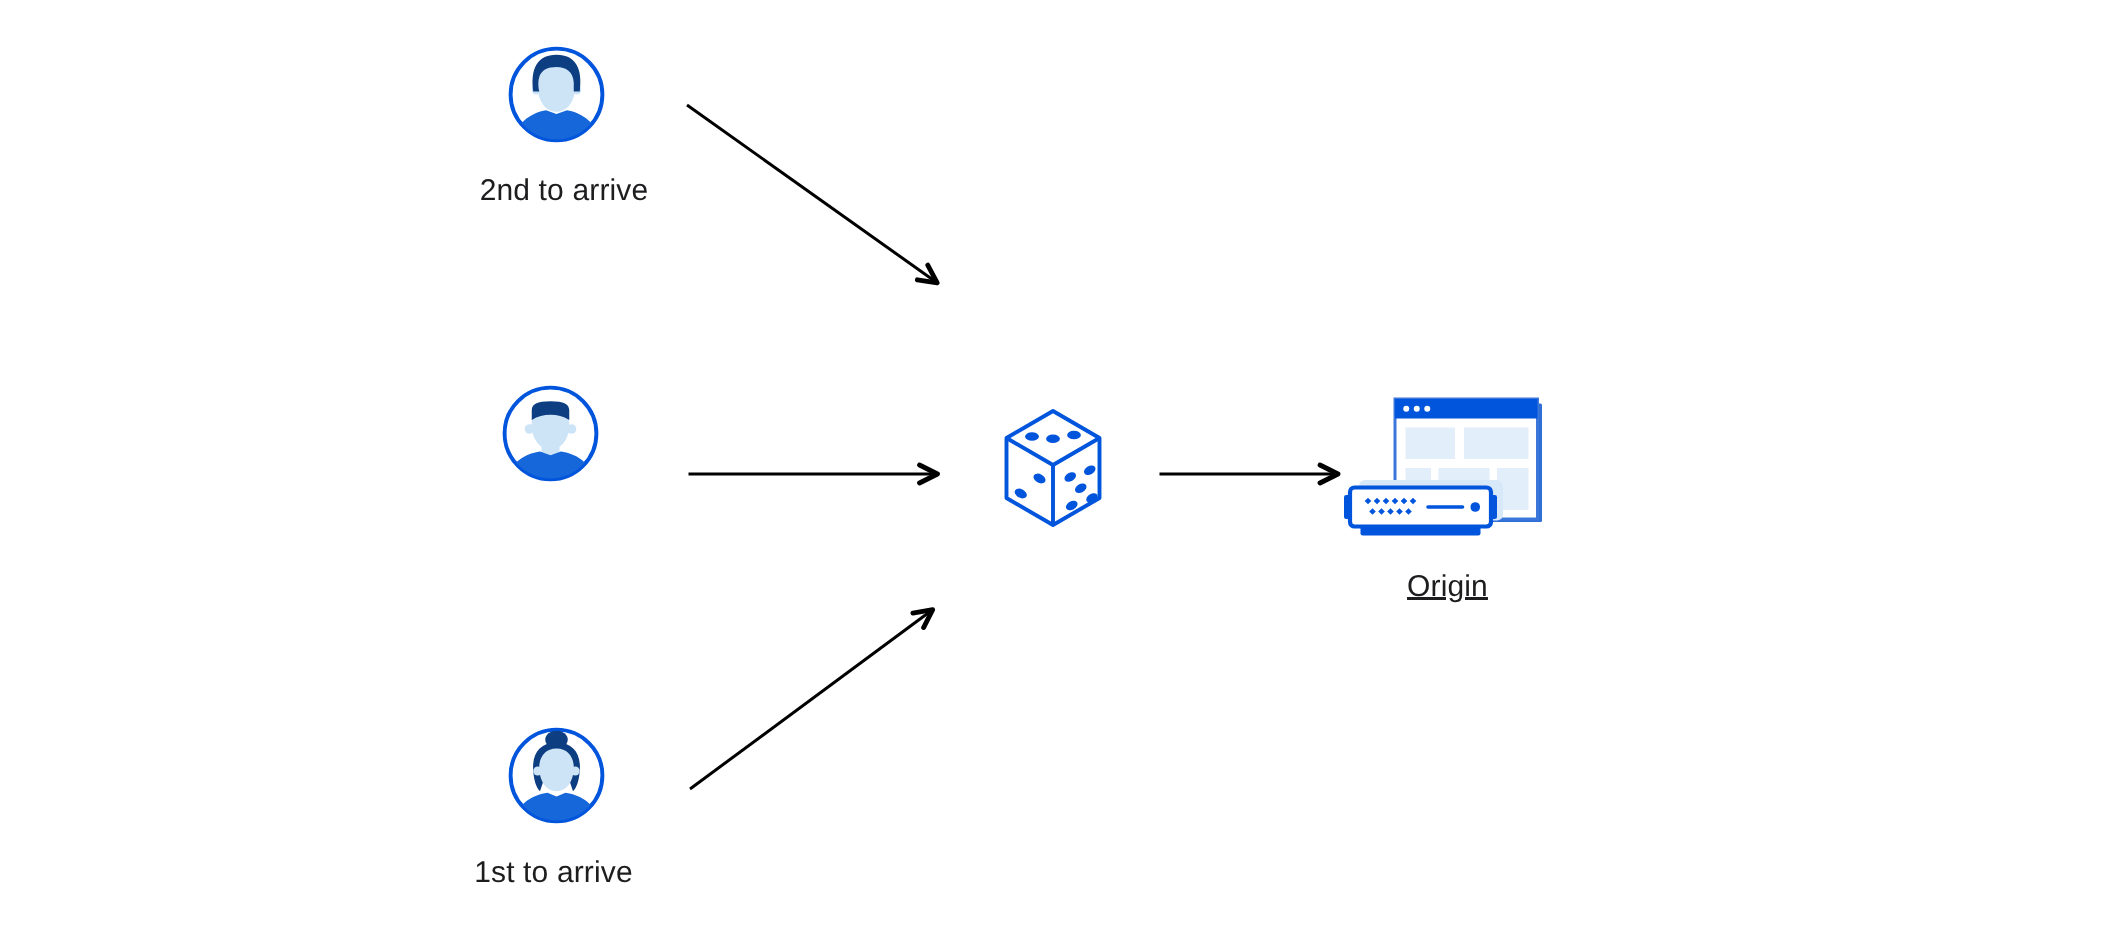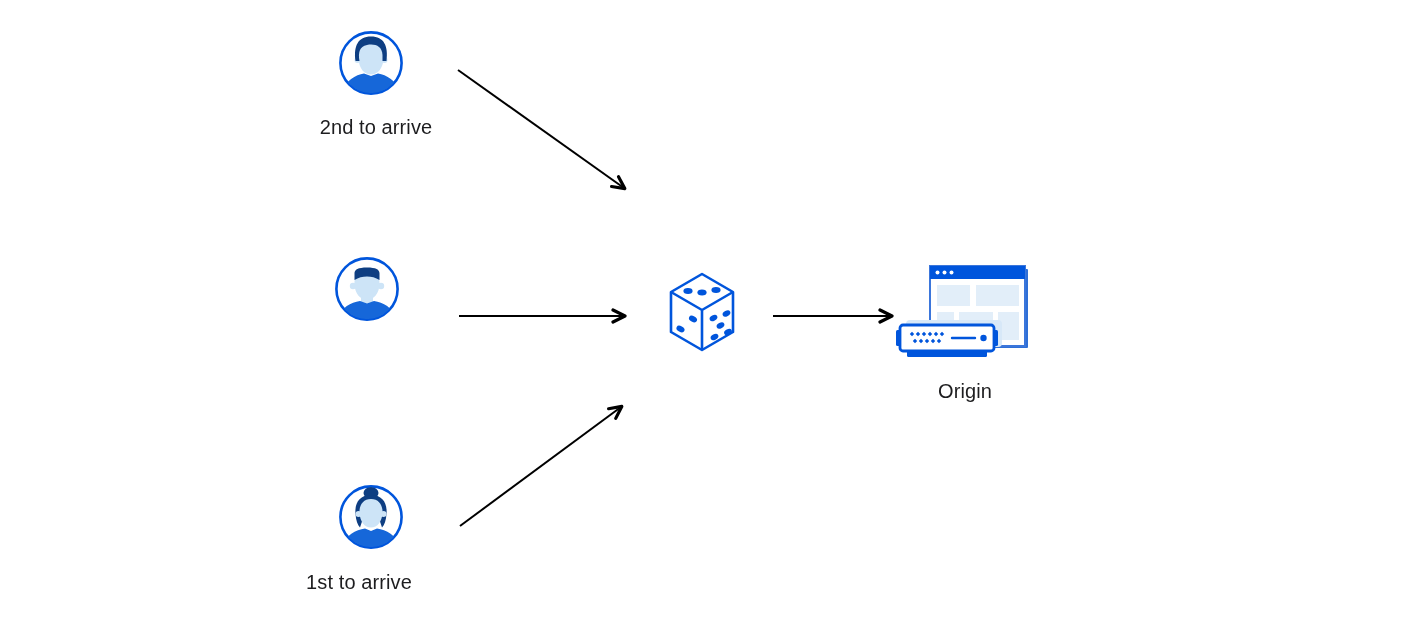--- a/index.html
+++ b/index.html
@@ -111,21 +111,21 @@
     <circle class="f-white s-primary" cx="33" cy="33" r="30.6" stroke-width="2.6"></circle>
     <g clip-path="url(#c3)">
       <path class="f-shirt" d="M3,66 C6,52 17,46 27,44.5 L33,47 L39,44.5 C49,46 60,52 63,66 Z"></path>
       <ellipse class="f-navy" cx="33" cy="9" rx="7.5" ry="6"></ellipse>
       <path class="f-navy" d="M33,11 C21.5,11 16.5,19 17.5,30 C18,36.5 19.5,41 22,43.5 L24.5,36 C23.5,29 24,21.5 33,19.5 C42,21.5 42.5,29 41.5,36 L44,43.5 C46.5,41 48,36.5 48.5,30 C49.5,19 44.5,11 33,11 Z"></path>
       <circle class="f-face" cx="20.5" cy="30" r="3"></circle>
       <circle class="f-face" cx="45.5" cy="30" r="3"></circle>
       <path class="f-face" d="M33,15 C41,15 45,21.5 44.5,29 C44,37.5 39.5,43.5 33,43.5 C26.5,43.5 22,37.5 21.5,29 C21,21.5 25,15 33,15 Z"></path>
     </g>
   </svg>
-  <div class="node-label" style="left:279px;top:570px;">1st to arrive</div>
+  <div class="node-label" style="left:289px;top:570px;">1st to arrive</div>
 
   <svg style="position:absolute;left:668px;top:271px;" width="68" height="84" viewBox="0 0 68 84">
     <path class="f-white s-primary" d="M34,3 L65,21 L65,61 L34,79 L3,61 L3,21 Z" stroke-width="2.6" stroke-linejoin="round"></path>
     <path class="s-primary" d="M3,21 L34,39 L65,21 M34,39 L34,79" fill="none" stroke-width="2.6" stroke-linejoin="round"></path>
 
     <ellipse class="f-primary" cx="20" cy="20" rx="4.6" ry="2.9"></ellipse>
     <ellipse class="f-primary" cx="34" cy="21.5" rx="4.6" ry="2.9"></ellipse>
     <ellipse class="f-primary" cx="48" cy="19" rx="4.6" ry="2.9"></ellipse>
 
     <ellipse class="f-primary" cx="25" cy="48" rx="4.3" ry="2.9" transform="rotate(28 25 48)"></ellipse>
@@ -172,15 +172,15 @@
       <path d="M46,68.8 L48.2,71 L46,73.2 L43.8,71 Z"></path>
       <path d="M19,75.8 L21.2,78 L19,80.2 L16.8,78 Z"></path>
       <path d="M25,75.8 L27.2,78 L25,80.2 L22.8,78 Z"></path>
       <path d="M31,75.8 L33.2,78 L31,80.2 L28.8,78 Z"></path>
       <path d="M37,75.8 L39.2,78 L37,80.2 L34.8,78 Z"></path>
       <path d="M43,75.8 L45.2,78 L43,80.2 L40.8,78 Z"></path>
     </g>
     <line class="s-primary" x1="56" y1="75" x2="79" y2="75" stroke-width="2.4" stroke-linecap="round"></line>
     <circle class="f-primary" cx="87.5" cy="75" r="3.2"></circle>
   </svg>
-  <div class="node-label" style="left:885px;top:379px;">Origin</div>
+  <div class="node-label" style="left:885px;top:379px;text-decoration:underline;">Origin</div>
 
 </div>
 
 </body></html>

